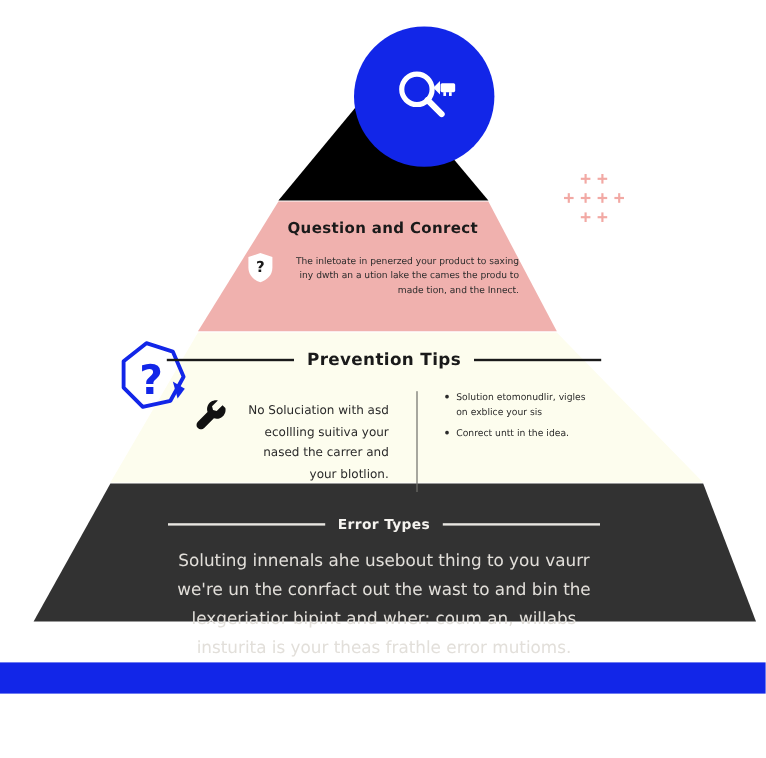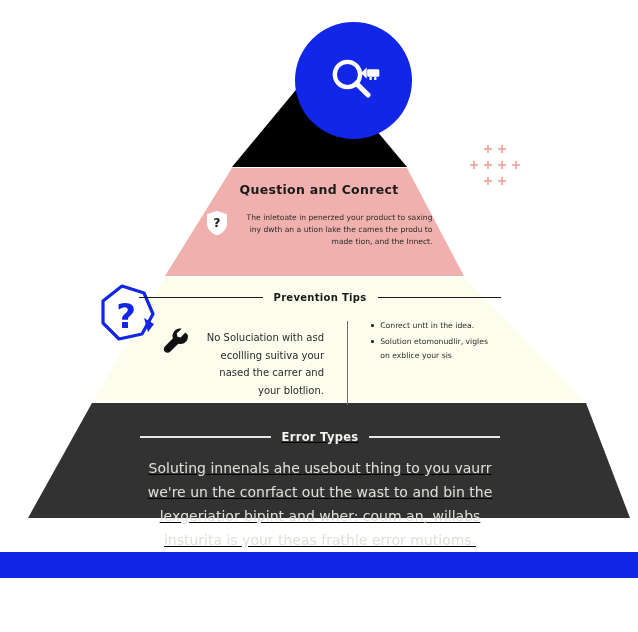--- a/index.html
+++ b/index.html
@@ -92,21 +92,21 @@
     gap: 11px;
     margin-bottom: 16px;
   }
   .rule-heading .rule-line {
     height: 1.4px;
     flex: 1 1 auto;
     min-width: 28px;
   }
   #tier-pt .rule-heading .rule-line { background: #1a1a1a; }
   #tier-pt .rule-heading .tier-title {
-    font-size: 10px;
+    font-size: 14px;
     color: #1a1a1a;
     white-space: nowrap;
   }
   #tier-pt .pt-row {
     display: flex;
     align-items: flex-start;
     justify-content: flex-start;
     gap: 10px;
     padding-left: 22px;
   }
@@ -154,21 +154,20 @@
     height: 2.6px;
     border-radius: 50%;
     background: #2b2b2b;
   }
 
   
   #tier-et {
     left: 140px;
     top: 430px;
     width: 360px;
-    text-decoration: underline;
   }
   #tier-et .rule-heading { margin-bottom: 12px; }
   #tier-et .rule-heading .rule-line { background: #e8e6e1; }
   #tier-et .rule-heading .tier-title {
     font-size: 11.5px;
     color: #f5f3ef;
     white-space: nowrap;
   }
   #tier-et .tier-body {
     font-size: 14px;
@@ -311,22 +310,22 @@
     <div class="pt-row">
       <svg class="wrench-icon" viewBox="0 0 30 30">
         <path d="M26.6 4.0 L21.3 9.3 L18.0 8.4 L17.1 5.1 L22.4 -0.2
                  C18.6 -1.0 14.6 1.0 13.1 4.8 C12.4 6.6 12.4 8.5 13.0 10.2
                  L4.2 19.0 C2.6 20.6 2.6 23.2 4.2 24.8 C5.8 26.4 8.4 26.4 10.0 24.8
                  L18.8 16.0 C20.5 16.6 22.4 16.6 24.2 15.9 C28.0 14.4 30.0 10.4 29.2 6.6 Z" fill="#111111" transform="translate(0,2) scale(0.95)"></path>
       </svg>
       <p class="pt-col-left">No Soluciation with asd ecollling suitiva your nased the carrer and your blotlion.</p>
       <span class="col-divider"></span>
       <ul class="pt-col-right">
+        <li>Solution etomonudlir, vigles on exblice your sis</li>
         <li>Conrect untt in the idea.</li>
-        <li>Solution etomonudlir, vigles on exblice your sis</li>
       </ul>
     </div>
   </div>
 
   <div id="tier-et" class="tier-text">
     <div class="rule-heading">
       <span class="rule-line"></span>
       <h2 class="tier-title">Error Types</h2>
       <span class="rule-line"></span>
     </div>

